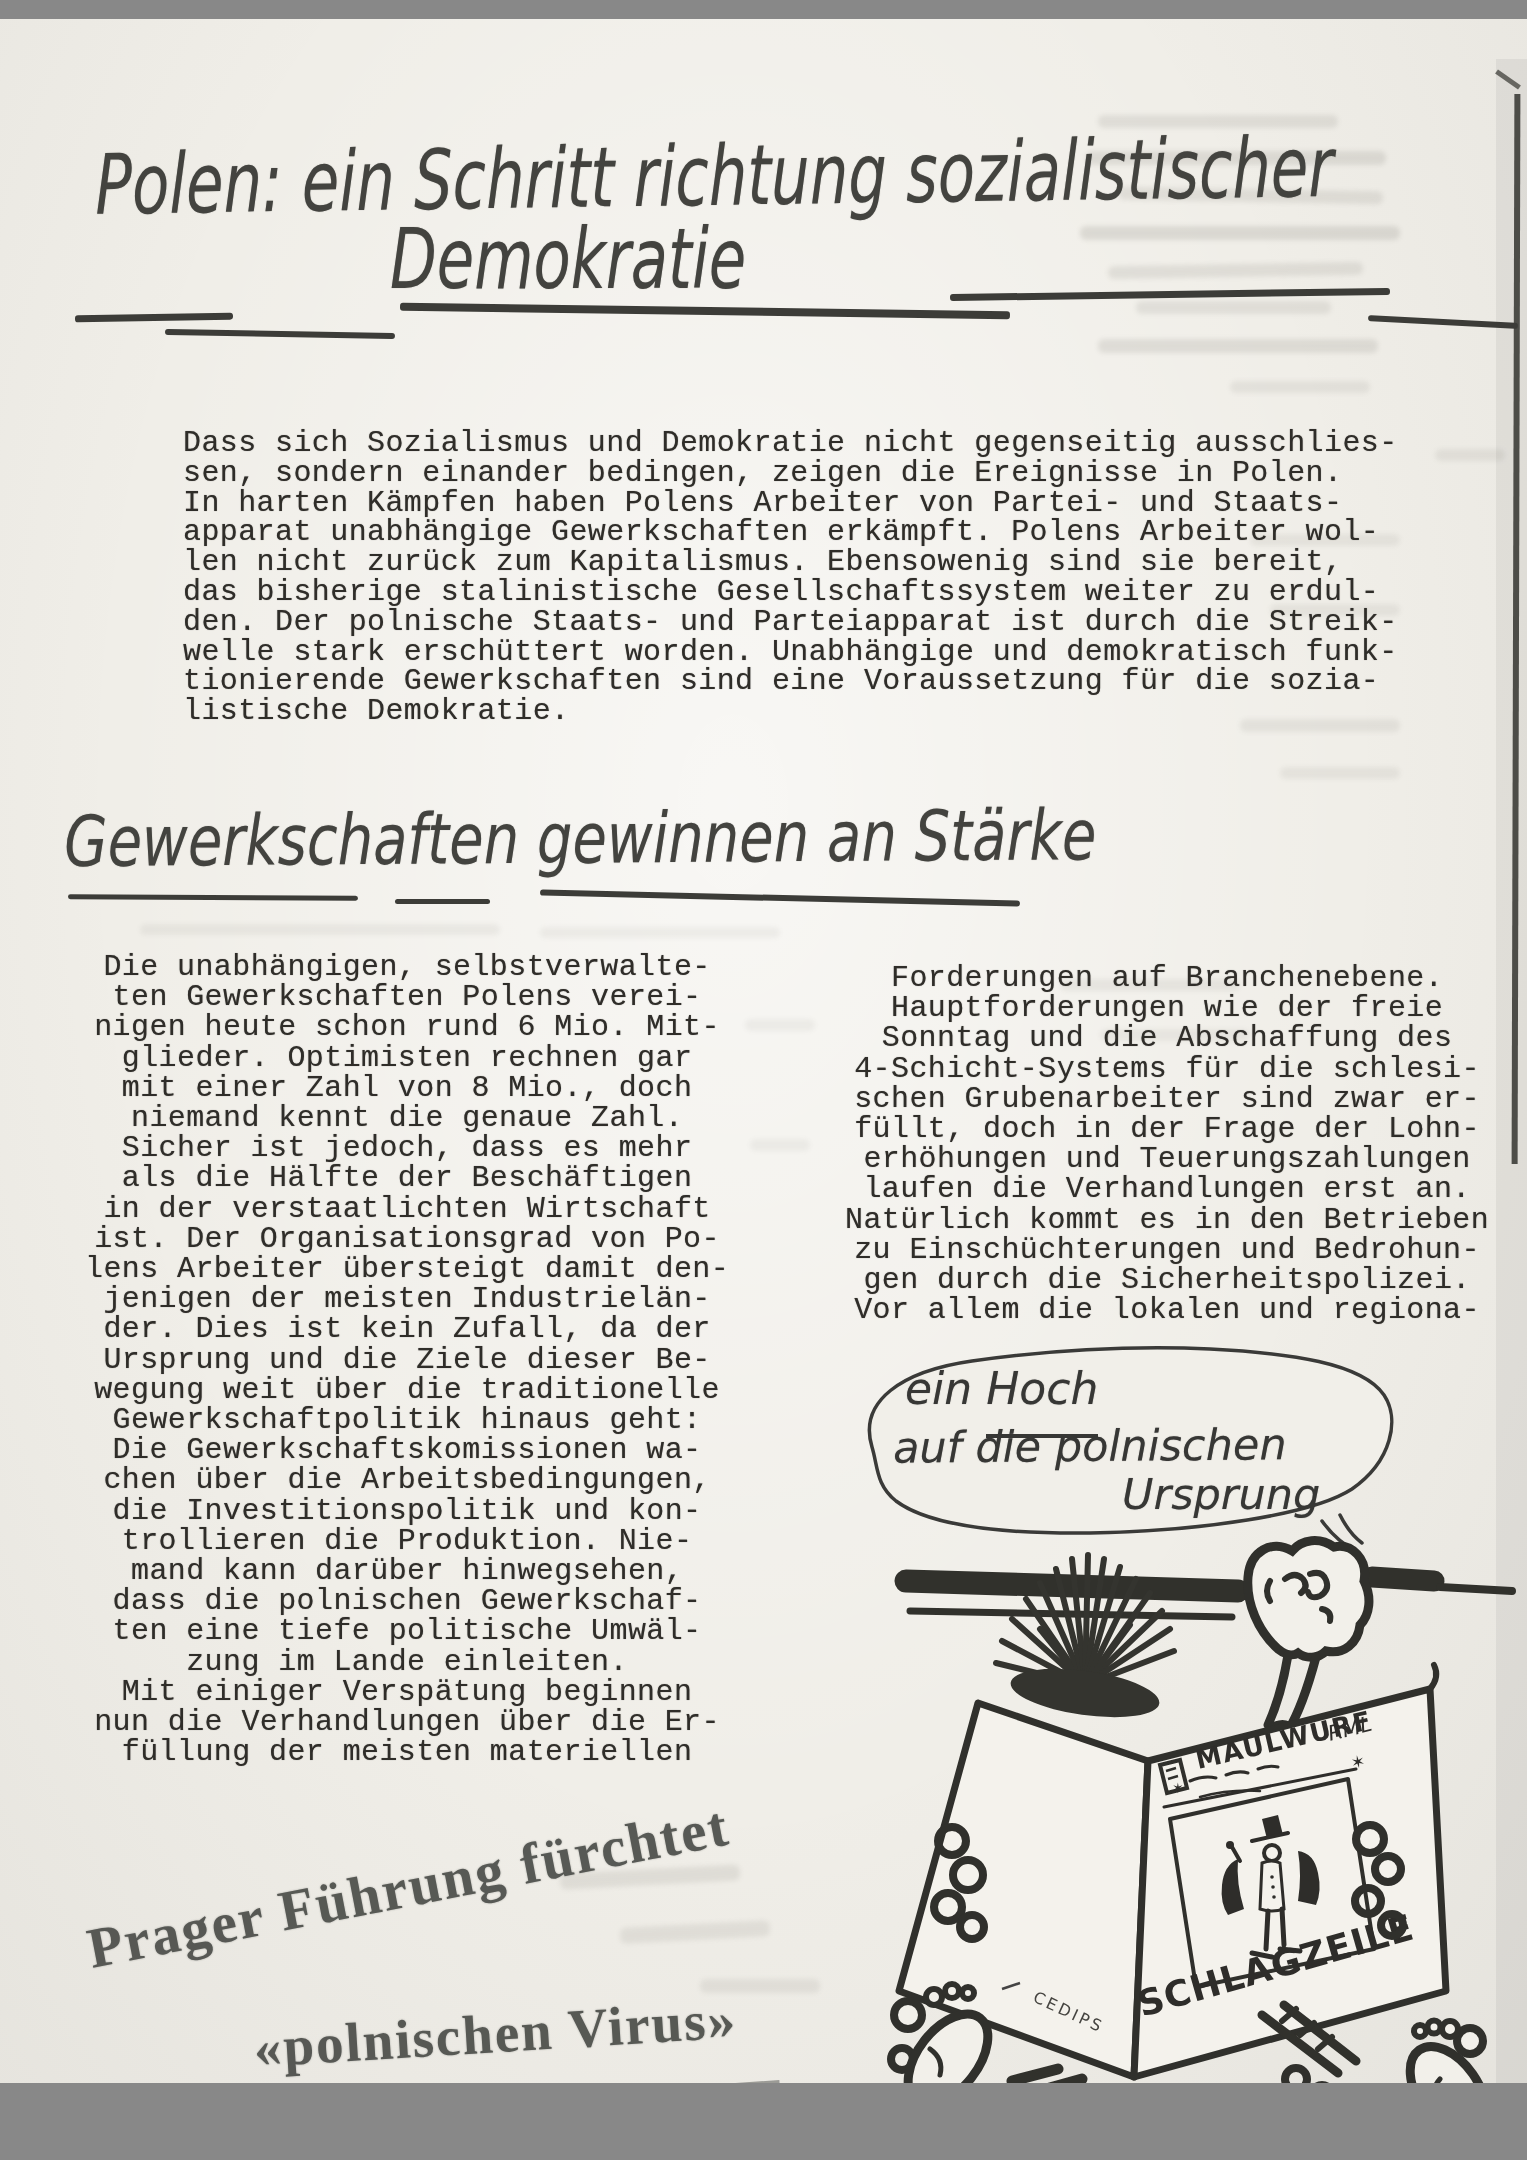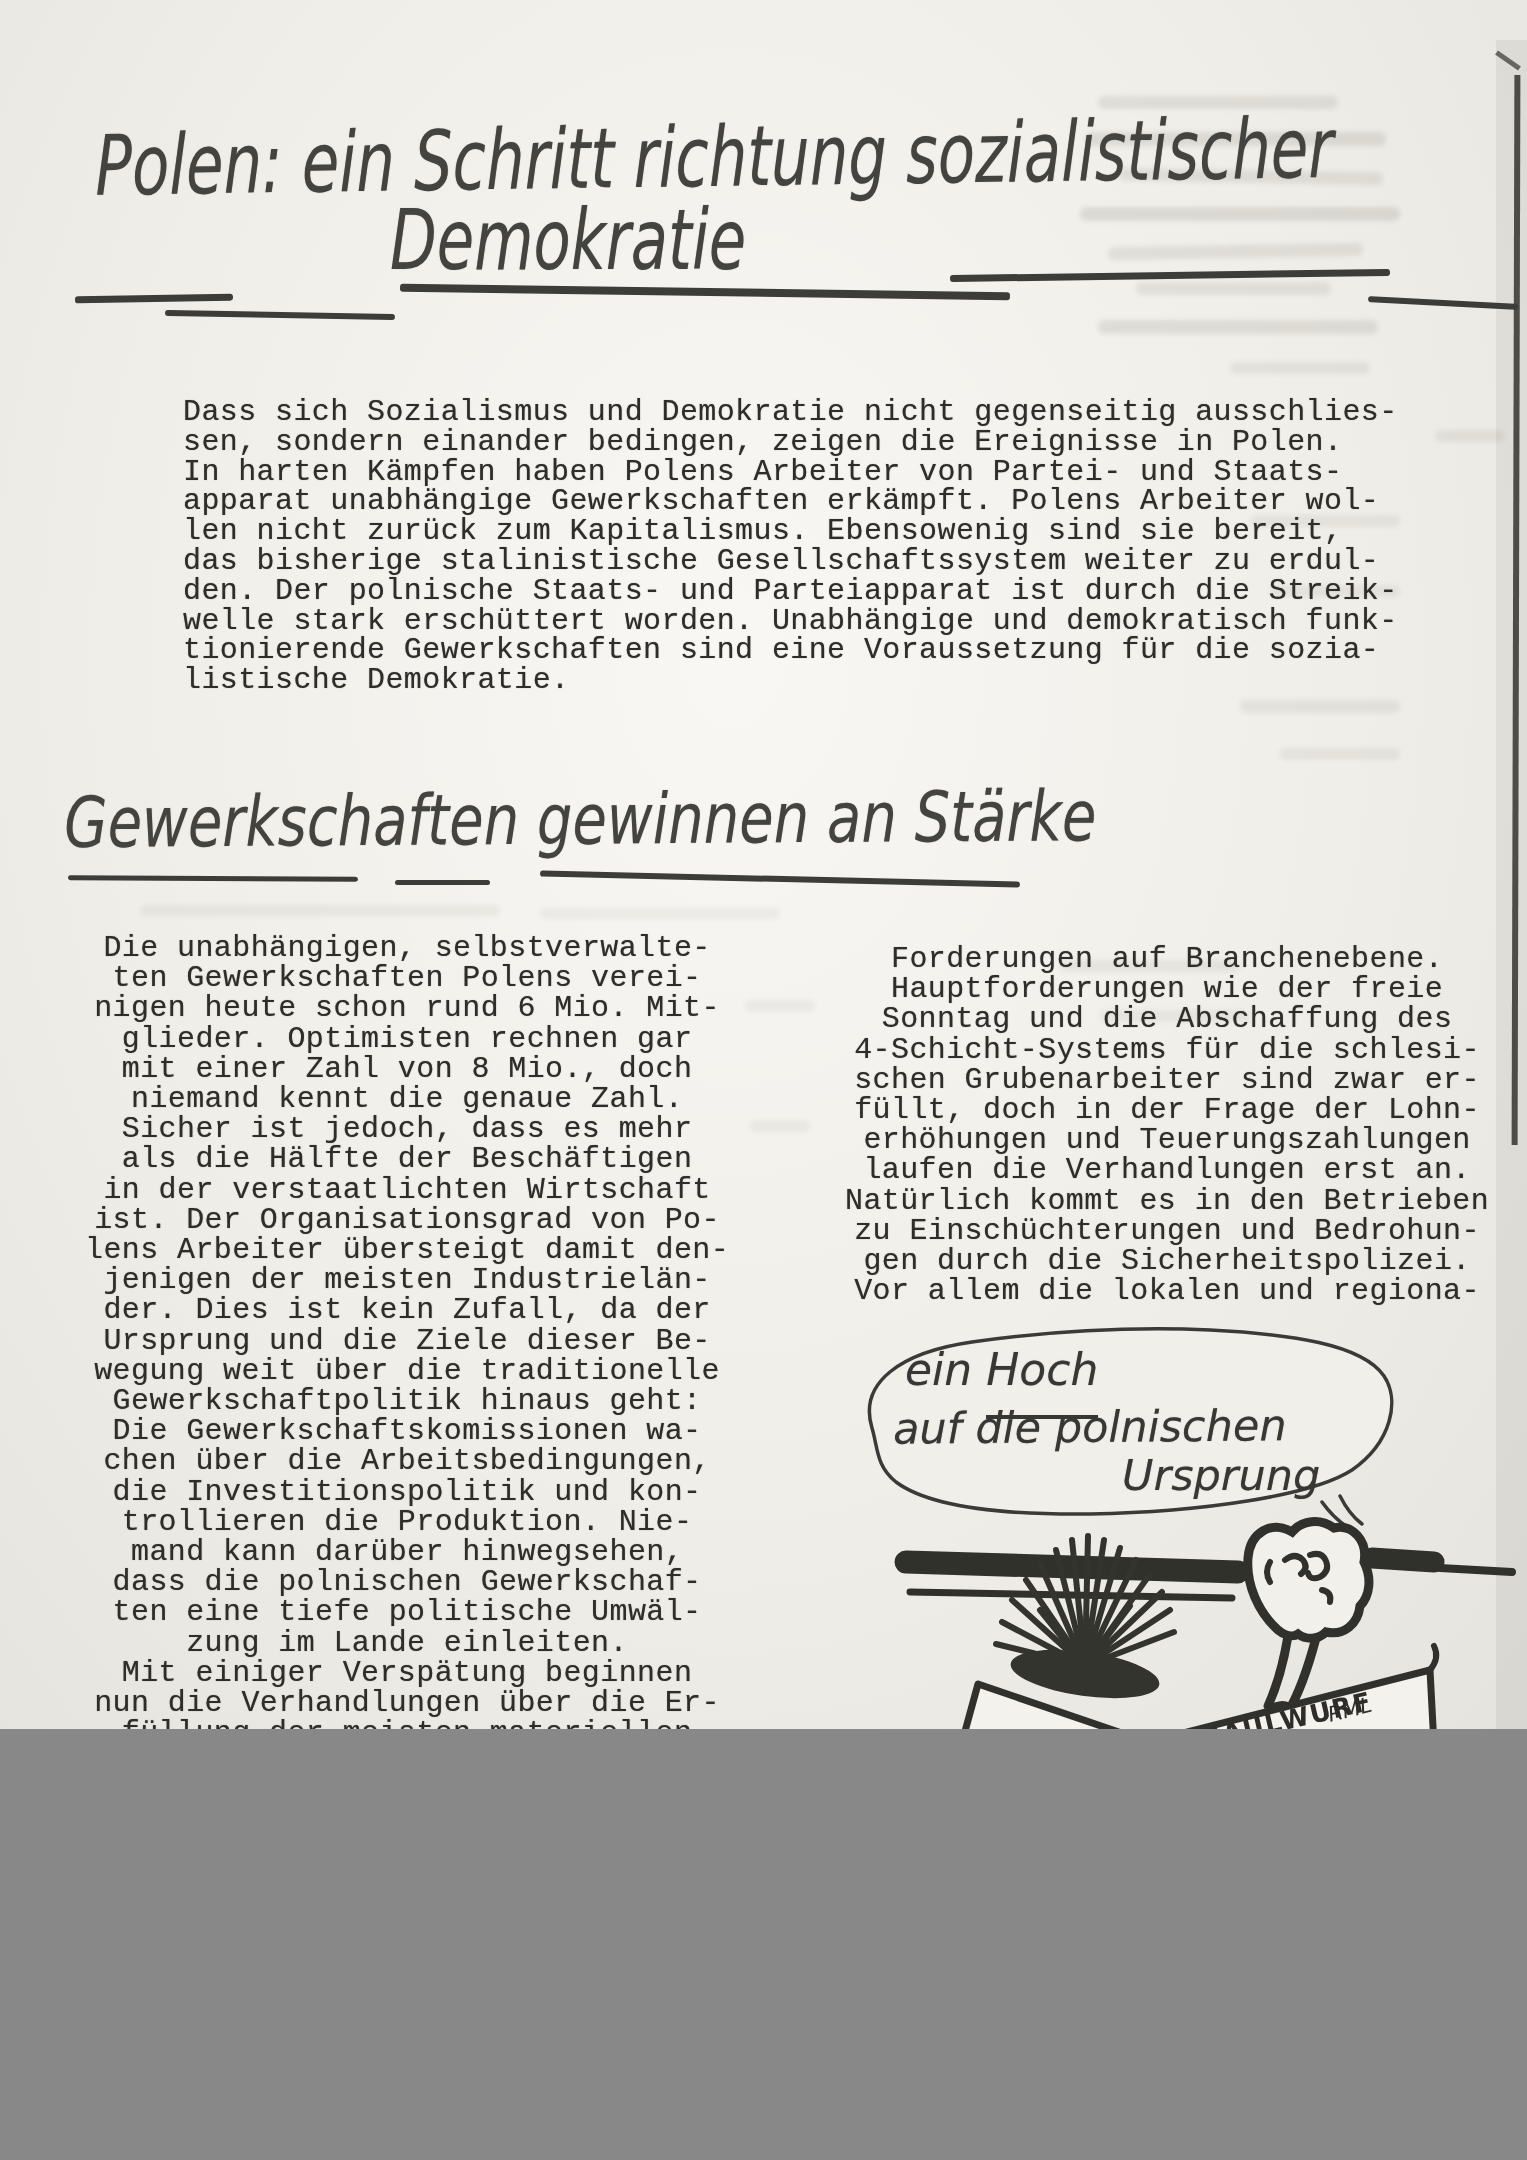--- a/index.html
+++ b/index.html
@@ -1,21 +1,22 @@
 <!DOCTYPE html>
 <html><head>
 <meta charset="utf-8">
 <title>Scanned leaflet</title>
 <style>
   html,body{margin:0;padding:0;background:#888;}
   .page{
-    position:relative;width:1527px;height:1729px;overflow:hidden;
+    position:relative;width:1527px;height:2064px;overflow:hidden;
     background:#f0eee8;
     background-image:radial-gradient(ellipse at 48% 38%, rgba(255,255,255,.55) 0%, rgba(255,255,255,0) 55%, rgba(60,58,50,.06) 100%);
     font-family:"Liberation Sans",sans-serif;
+    margin-top:19px;
   }
   .abs{position:absolute;}
   
   .tw{
     font-family:"Liberation Mono","DejaVu Sans Mono",monospace;
     font-size:30px;color:#2f2d29;white-space:pre;letter-spacing:.4px;
     text-shadow:0 0 1px rgba(47,45,41,.55);
   }
   .tw.intro{line-height:29.8px;}
   .tw.col{line-height:30.2px;text-align:center;}
@@ -76,21 +77,21 @@
 
   <div class="hand abs" style="left:95px;top:118px;font-size:64px;transform:scaleX(.95) scaleY(1.3) rotate(-.6deg);">Polen: ein Schritt richtung sozialistischer</div>
   <div class="hand abs" style="left:390px;top:192px;font-size:64px;transform:scaleX(.95) scaleY(1.3);">Demokratie</div>
 
   <div class="stroke abs" style="left:75px;top:295px;width:158px;height:7px;transform:rotate(-1deg);"></div>
   <div class="stroke abs" style="left:165px;top:312px;width:230px;height:6px;transform:rotate(1deg);"></div>
   <div class="stroke abs" style="left:400px;top:288px;width:610px;height:8px;transform:rotate(.8deg);"></div>
   <div class="stroke abs" style="left:950px;top:272px;width:440px;height:7px;transform:rotate(-.8deg);"></div>
   <div class="stroke abs" style="left:1368px;top:300px;width:150px;height:6px;transform:rotate(3deg);"></div>
 
-  <div class="tw intro abs" style="left:183px;top:398px;">Dass sich Sozialismus und Demokratie nicht gegenseitig ausschlies-
+  <div class="tw intro abs" style="left:183px;top:410px;">Dass sich Sozialismus und Demokratie nicht gegenseitig ausschlies-
 sen, sondern einander bedingen, zeigen die Ereignisse in Polen.
 In harten Kämpfen haben Polens Arbeiter von Partei- und Staats-
 apparat unabhängige Gewerkschaften erkämpft. Polens Arbeiter wol-
 len nicht zurück zum Kapitalismus. Ebensowenig sind sie bereit,
 das bisherige stalinistische Gesellschaftssystem weiter zu erdul-
 den. Der polnische Staats- und Parteiapparat ist durch die Streik-
 welle stark erschüttert worden. Unabhängige und demokratisch funk-
 tionierende Gewerkschaften sind eine Voraussetzung für die sozia-
 listische Demokratie.</div>
 

